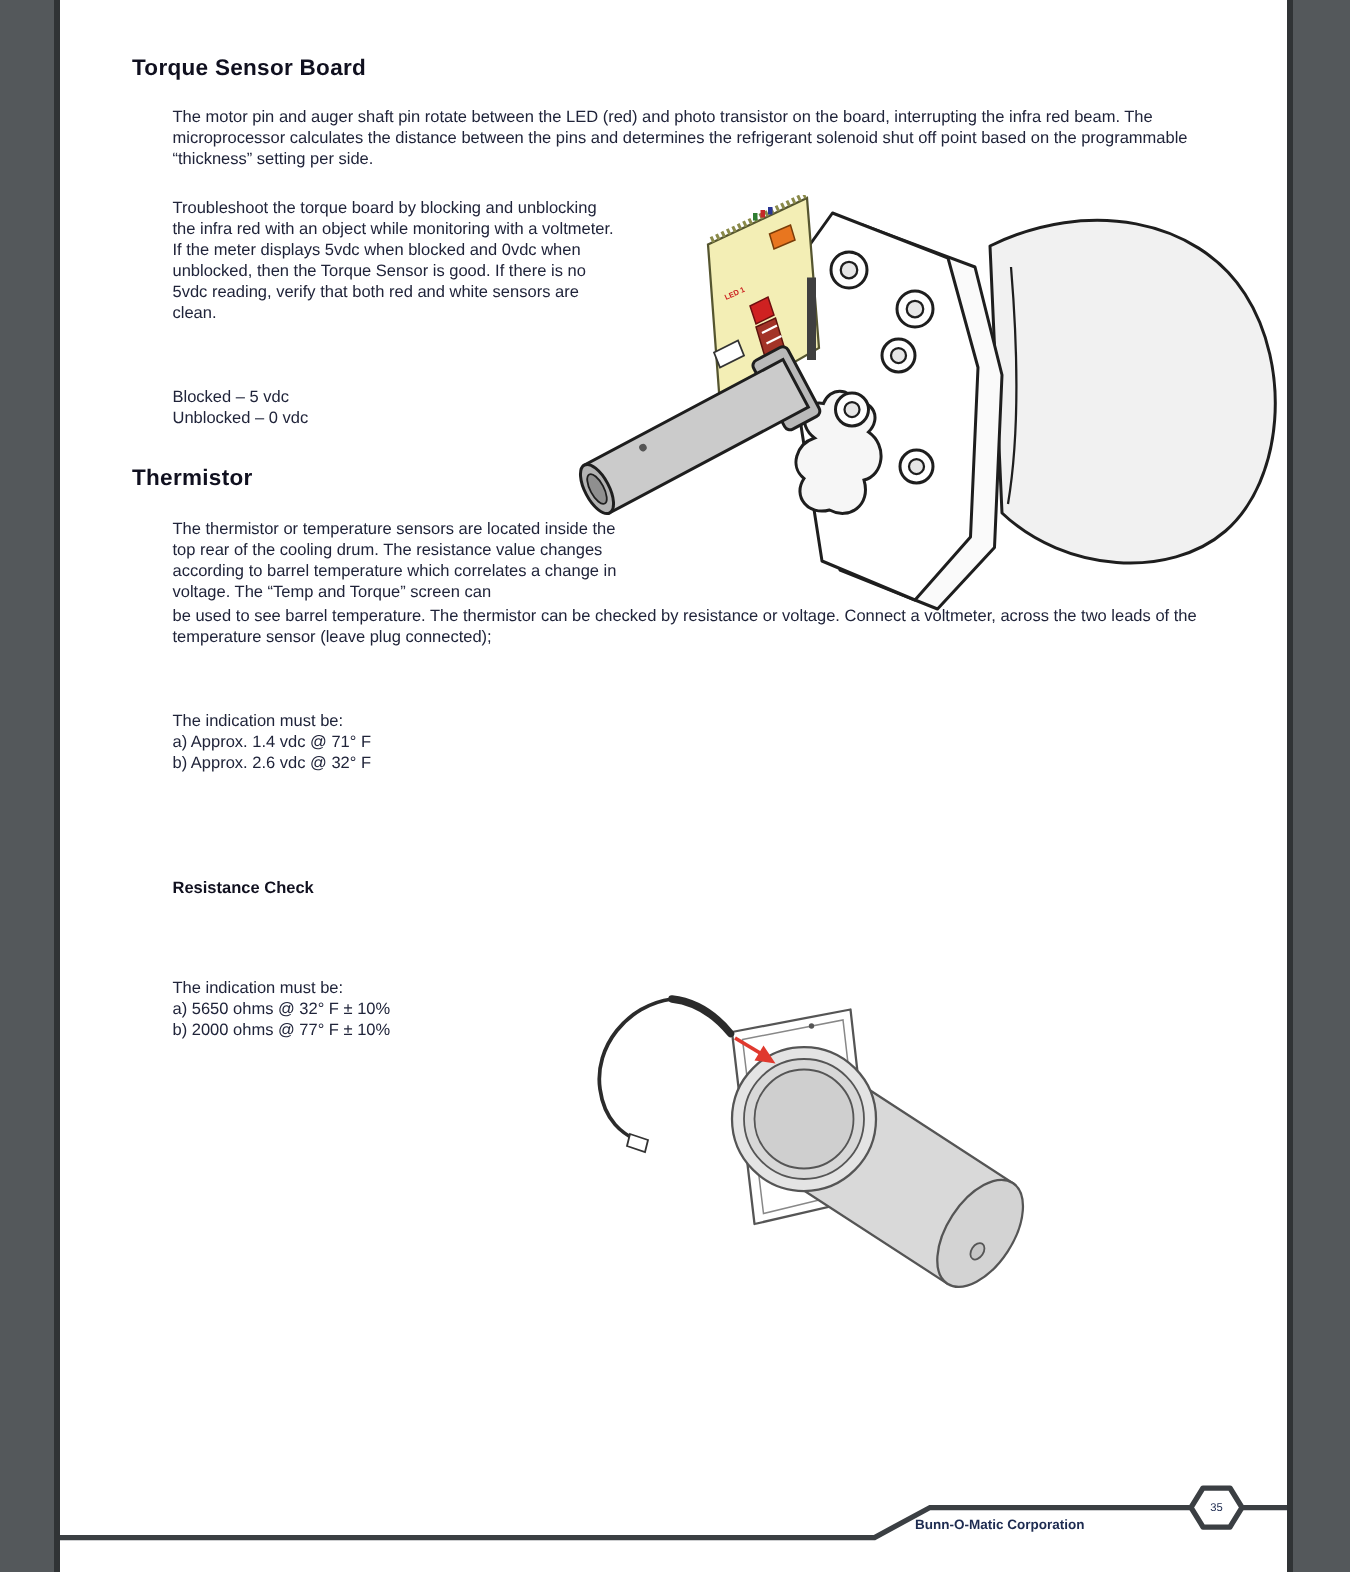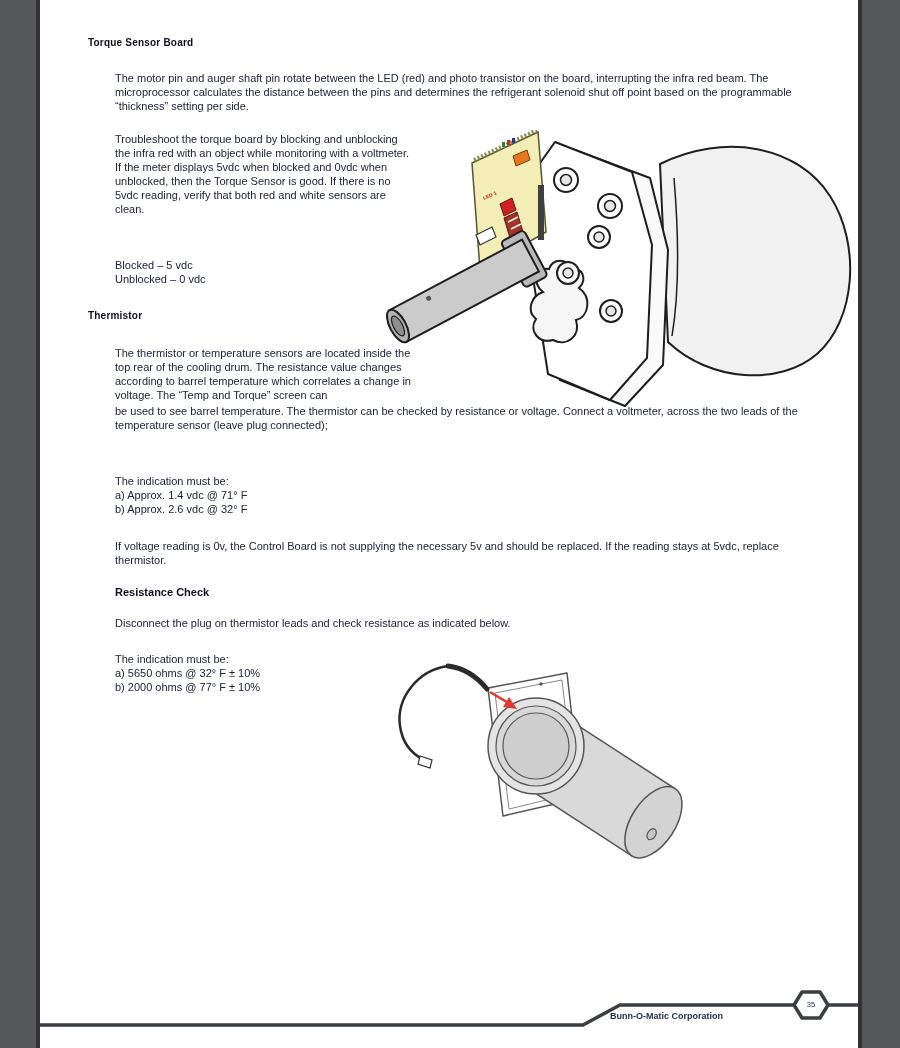--- a/index.html
+++ b/index.html
@@ -9,21 +9,21 @@
     font-family:"Liberation Sans", sans-serif;
   }
   .page {
     position:absolute; left:36px; top:0; width:826px; height:1048px;
     background:#ffffff;
     border-left:4px solid #303335; border-right:4px solid #303335;
     box-sizing:border-box;
   }
   .h1 {
     position:absolute; left:48px;
-    font-size:10px; font-weight:bold; color:#10101f; letter-spacing:.2px;
+    font-size:15px; font-weight:bold; color:#10101f; letter-spacing:.2px;
   }
   .para {
     position:absolute; left:75px;
     font-size:11px; line-height:14px; color:#20243a;
   }
   .para .ln { display:block; }
   .subhead {
     position:absolute; left:75px;
     font-size:11px; font-weight:bold; color:#10101f;
   }
@@ -59,25 +59,23 @@
 
     <div class="para" style="top:346px; width:300px;">The thermistor or temperature sensors are located inside the top rear of the cooling drum. The resistance value changes according to barrel temperature which correlates a change in voltage. The “Temp and Torque” screen can</div>
     <div class="para" style="top:404px; width:690px;">be used to see barrel temperature. The thermistor can be checked by resistance or voltage. Connect a voltmeter, across the two leads of the temperature sensor (leave plug connected);</div>
 
     <div class="para" style="top:474px;">
       <span class="ln">The indication must be:</span>
       <span class="ln">a) Approx. 1.4 vdc @ 71° F</span>
       <span class="ln">b) Approx. 2.6 vdc @ 32° F</span>
     </div>
 
-    <div class="para" style="top:539px; width:690px;">If voltage reading is 0v, the Control Board is not supplying the necessary 5v and should be replaced. If the reading stays at 5vdc, replace thermistor.</div>
 
     <div class="subhead" style="top:586px;">Resistance Check</div>
 
-    <div class="para" style="top:616px; width:690px;">Disconnect the plug on thermistor leads and check resistance as indicated below.</div>
 
     <div class="para" style="top:652px;">
       <span class="ln">The indication must be:</span>
       <span class="ln">a) 5650 ohms @ 32° F ± 10%</span>
       <span class="ln">b) 2000 ohms @ 77° F ± 10%</span>
     </div>
 
     <svg class="illus" style="left:340px; top:130px;" width="480" height="292" viewBox="0 0 480 292">
 
       <path d="M280,34 C345,2 418,16 450,66 C481,114 476,190 437,224 C400,256 330,252 288,212 L280,34 Z" fill="#f1f1f1" stroke="#1e1e1e" stroke-width="2" stroke-linejoin="round"></path>

